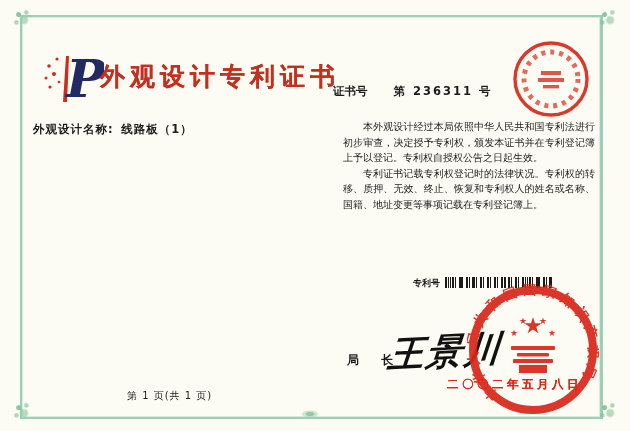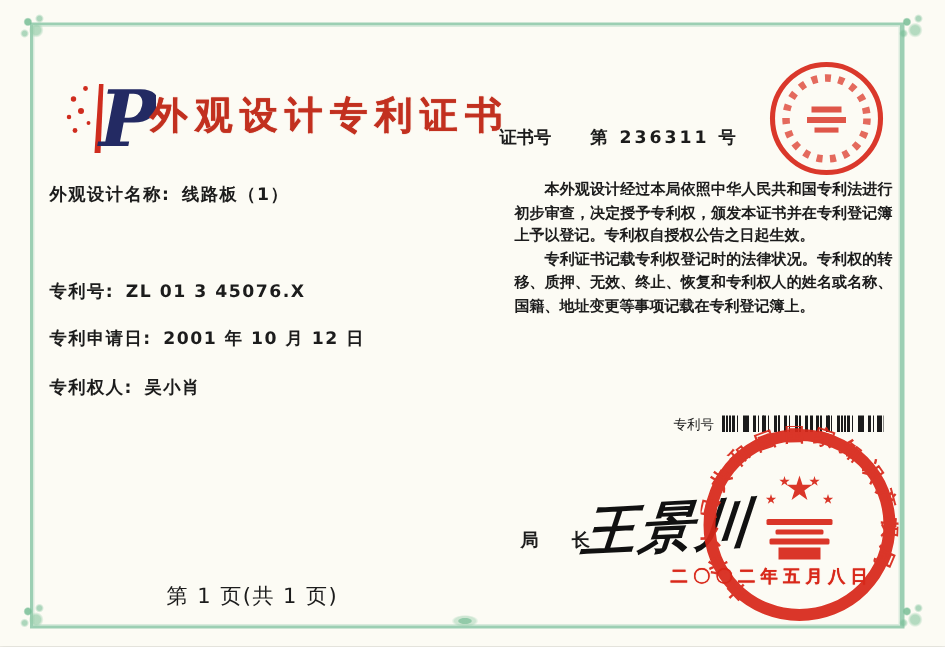--- a/index.html
+++ b/index.html
@@ -43,32 +43,32 @@
     font-family:"DejaVu Serif","Liberation Serif",serif;
     font-size:25px;font-weight:bold;letter-spacing:5px;
     color:#c2301f;
     text-shadow:0 0 .6px #c2301f;
     white-space:nowrap;
   }
   
   .field{position:absolute;left:33px;white-space:nowrap;font-size:11.5px;}
   .flabel{font-weight:bold;letter-spacing:1px;}
   .fvalue{font-weight:600;margin-left:4px;letter-spacing:1px;}
-  .page-num{position:absolute;left:111px;top:389px;font-size:14px;letter-spacing:1px;}
+  .page-num{position:absolute;left:127px;top:389px;font-size:10px;letter-spacing:1px;}
   
   .certline{position:absolute;left:333px;top:84px;font-size:11.5px;font-weight:bold;white-space:nowrap;}
   .certline .certval{margin-left:22px;letter-spacing:2px;}
   .body-text{
     position:absolute;left:343px;top:119px;width:252px;
     font-size:10px;line-height:15.6px;text-align:justify;
-    font-weight:700;
+    font-weight:400;
   }
   .body-text p{margin:0;text-indent:2em;}
   .barcode-row{position:absolute;left:413px;top:277px;height:12px;white-space:nowrap;}
-  .barcode-label{font-size:9px;font-weight:normal;vertical-align:top;margin-left:36px;}
+  .barcode-label{font-size:9px;font-weight:bold;vertical-align:top;}
   .barcode{
     display:inline-block;vertical-align:top;margin-left:5px;
     width:108px;height:11px;
     background:
       repeating-linear-gradient(90deg,#1b1b1b 0 2px,transparent 2px 3px,#1b1b1b 3px 4px,transparent 4px 7px),
       repeating-linear-gradient(90deg,transparent 0 5px,#1b1b1b 5px 6px,transparent 6px 11px);
   }
   .director{position:absolute;left:347px;top:352px;font-size:12px;font-weight:bold;letter-spacing:9px;white-space:nowrap;}
   .signature{
     position:absolute;left:388px;top:328px;
@@ -110,32 +110,20 @@
       </g>
       <polygon points="24,6 27,6 25,52 21,52" fill="#cf2c1e"></polygon>
       <text x="24" y="47" font-family="'DejaVu Serif',serif" font-style="italic" font-weight="bold" font-size="52" fill="#232a63">P</text>
     </svg>
   </div>
   <div class="title">外观设计专利证书</div>
 
   <div class="field" style="top:122px">
     <span class="flabel">外观设计名称:</span>
     <span class="fvalue">线路板（1）</span>
-  </div>
-  <div class="field" style="top:187px">
-    <span class="flabel">专利号:</span>
-    <span class="fvalue">ZL 01 3 45076.X</span>
-  </div>
-  <div class="field" style="top:218px">
-    <span class="flabel">专利申请日:</span>
-    <span class="fvalue">2001 年 10 月 12 日</span>
-  </div>
-  <div class="field" style="top:251px">
-    <span class="flabel">专利权人:</span>
-    <span class="fvalue">吴小肖</span>
   </div>
 
   <div class="page-num">第 1 页(共 1 页)</div>
 
   <div class="certline">
     <span>证书号</span>
     <span class="certval">第 236311 号</span>
   </div>
 
   <div class="stamp-small">

